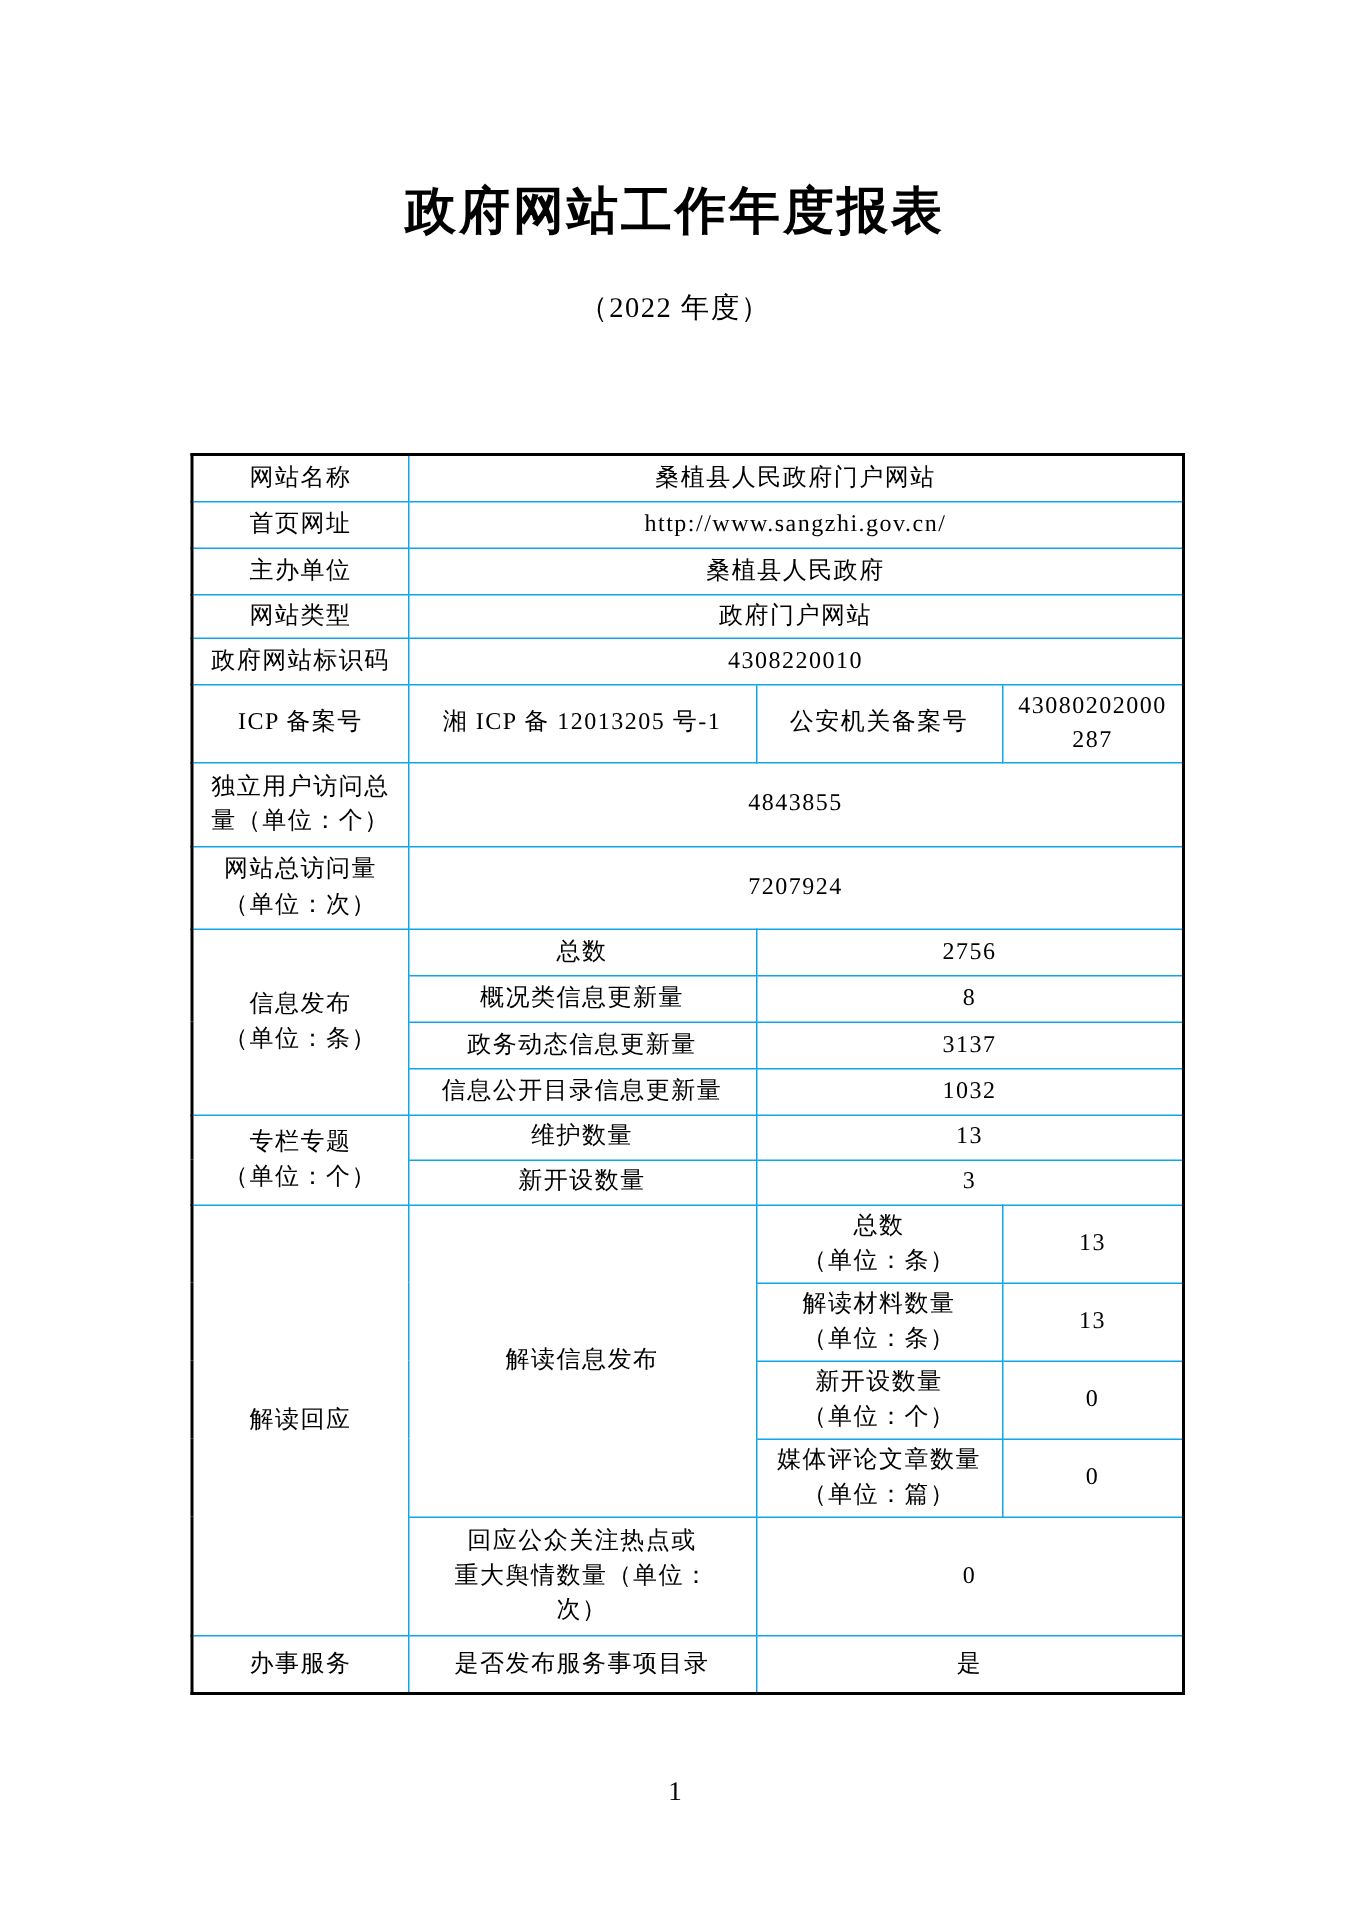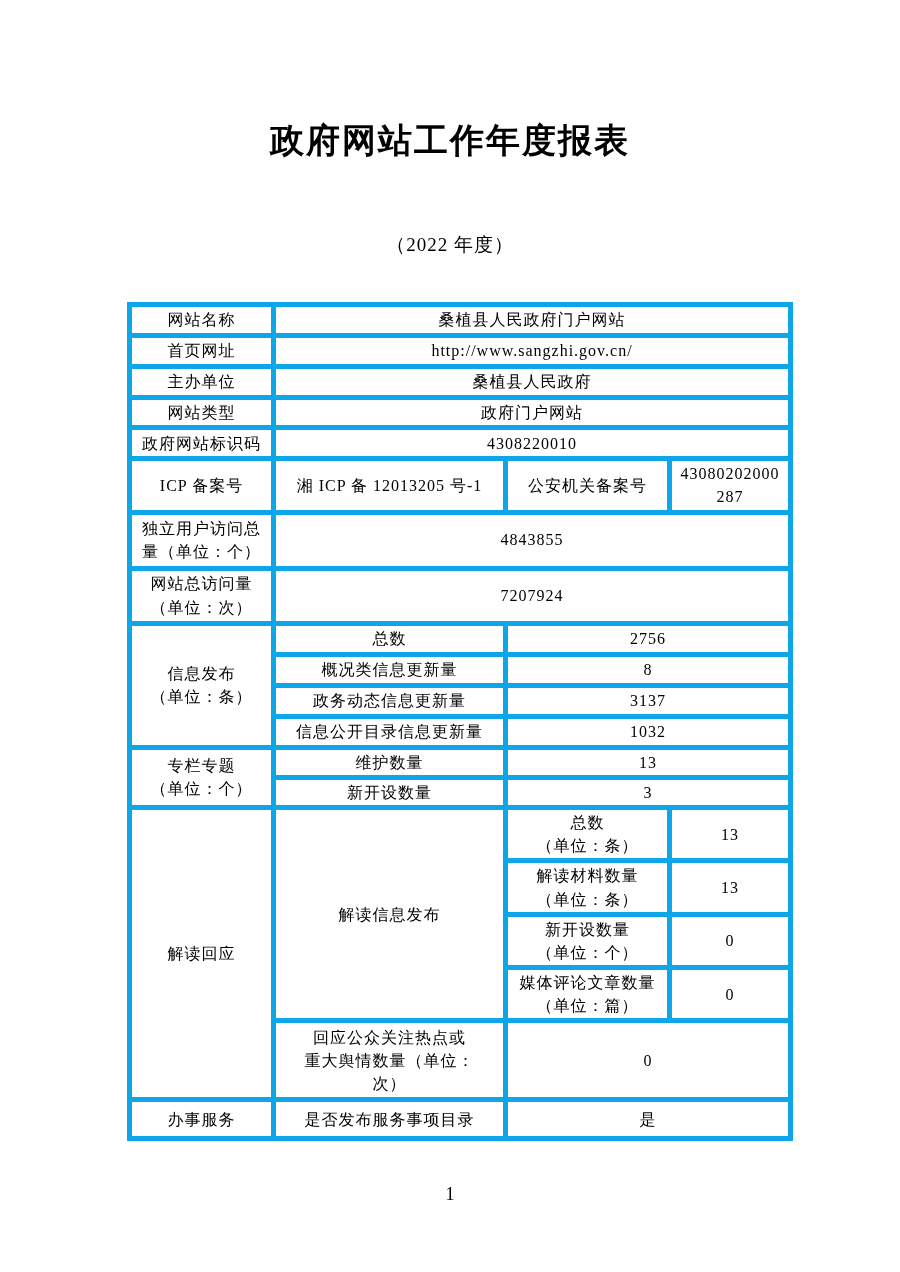--- a/index.html
+++ b/index.html
@@ -23,39 +23,38 @@
     letter-spacing:2px;
     margin:0;
   }
   .doc-subtitle{
     position:absolute;
     top:192px; left:0;
     width:100%;
     text-align:center;
     font-size:19px;
     letter-spacing:1px;
-    margin-top:40px;
   }
   .reporting-unit{
     position:absolute;
     left:127px; top:271px;
     font-family:"Liberation Sans","DejaVu Sans",sans-serif;
     font-weight:bold;
     font-size:18px;
   }
   table.doc-table{
     position:absolute;
     left:127px; top:302px;
     width:661px;
     border-collapse:collapse;
     table-layout:fixed;
     border:2px solid #000;
   }
   table.doc-table td{
-    border:5px solid #0ea5e9;
+    border:1px solid #0ea5e9;
     font-size:16px;
     line-height:1.45;
     text-align:center;
     vertical-align:middle;
     white-space:pre-line;
     letter-spacing:1px;
     padding:1px 3px;
     overflow:hidden;
   }
   tr.h31{height:31px;}

